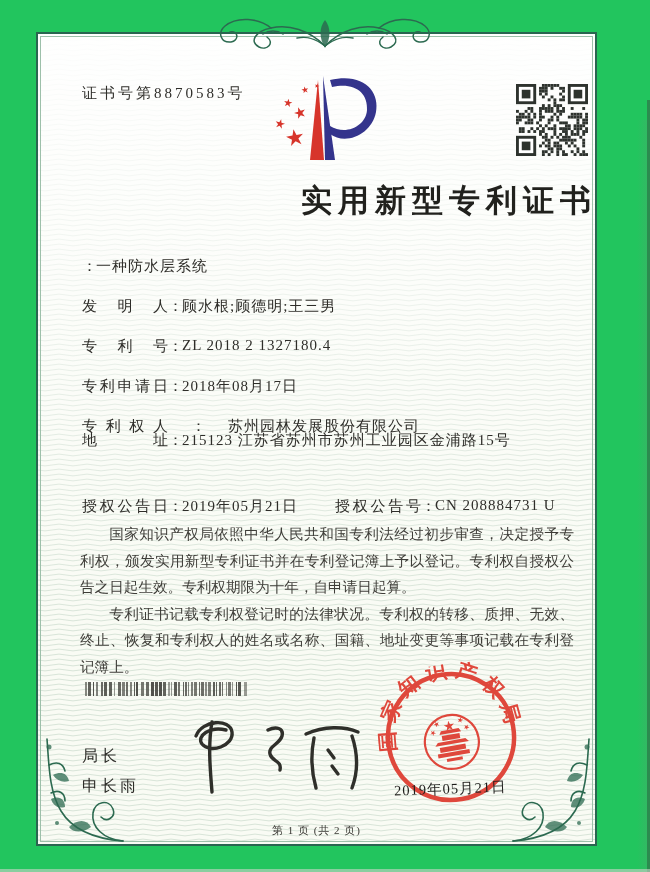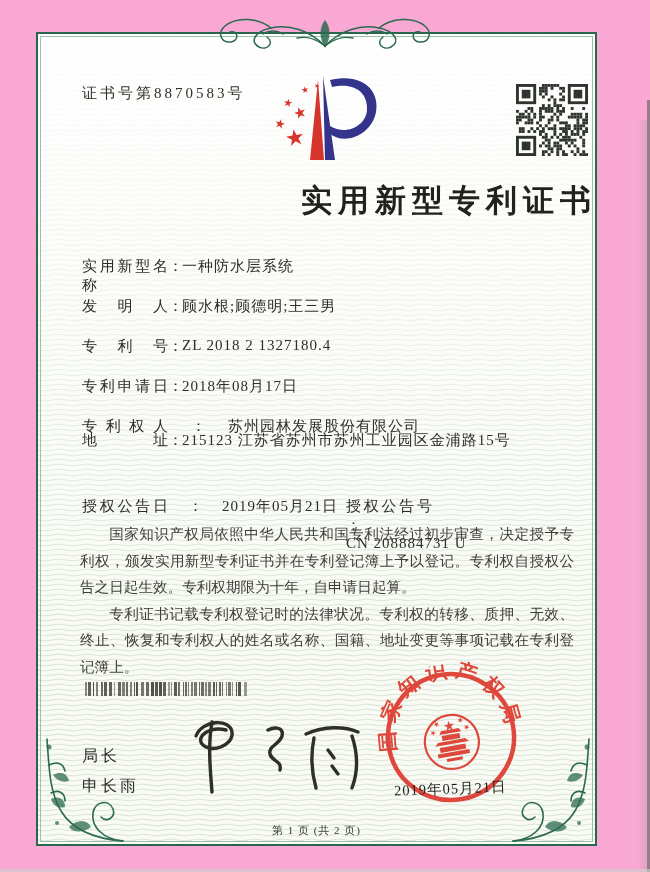--- a/index.html
+++ b/index.html
@@ -1,16 +1,16 @@
 <!DOCTYPE html>
 <html><head>
 <meta charset="utf-8">
 <style>
   html,body{margin:0;padding:0;background:#ffffff;}
-  .stage{position:relative;width:650px;height:872px;background:#f9a8d4;overflow:hidden;
+  .stage{position:relative;width:650px;height:872px;background:#22c55e;overflow:hidden;
          font-family:"Liberation Serif","DejaVu Serif",serif;}
   
   .edge-right{position:absolute;right:0;top:100px;bottom:0;width:3px;background:#35523f;opacity:.5;}
   .edge-right-shadow{position:absolute;right:3px;top:120px;bottom:0;width:10px;
          background:linear-gradient(90deg,rgba(120,140,120,0) 0%,rgba(120,140,120,.18) 100%);}
   .edge-bottom{position:absolute;left:0;right:0;bottom:0;height:3px;background:#cfd4cb;opacity:.6;}
 
   
   .frame{position:absolute;left:36px;top:32px;width:561px;height:814px;
          border:2px solid #2a6550;box-sizing:border-box;background:#f9fbf4;}
@@ -23,21 +23,21 @@
 
   
   .abs{position:absolute;}
   .cert-no{left:82px;top:84px;font-size:15px;letter-spacing:3px;color:#2f2e2a;}
   .title{left:36px;top:180px;width:561px;text-align:right;font-size:31px;letter-spacing:6px;
          font-weight:600;color:#21211d;}
   .field-row{left:82px;display:flex;align-items:flex-start;font-size:15px;color:#2e2d29;}
   .flabel{display:inline-block;width:86px;text-align:justify;text-align-last:justify;}
   .fcolon{display:inline-block;width:14px;}
   .fval{letter-spacing:1px;white-space:nowrap;}
-  .grant-no{left:346px;flex-direction:column;}
+  .grant-no{left:335px;}
   .legal{left:80px;top:521px;width:494px;font-size:14.6px;line-height:26.5px;color:#3e3d38;
          text-align:justify;}
   .legal p{margin:0;text-indent:2em;}
   .barcode{left:85px;top:682px;width:162px;height:14px;}
   .officer{left:82px;top:733px;font-size:16px;letter-spacing:3px;line-height:30px;color:#2d2c28;margin-top:8px;}
   .signature{left:182px;top:710px;}
   .seal{left:378px;top:664px;width:146px;height:146px;transform:rotate(-10deg);opacity:.93;}
   .seal-date{left:394px;top:779px;width:140px;font-size:14.5px;letter-spacing:1px;color:#1e1d1b;
          transform:rotate(-2deg);z-index:5;}
   .footer{left:36px;top:823px;width:561px;text-align:center;font-size:11px;letter-spacing:1px;
@@ -494,21 +494,20 @@
       <rect x="54.72" y="2.88" width="14.399999999999999" height="14.399999999999999" fill="#ffffff"></rect>
       <rect x="57.599999999999994" y="5.76" width="8.64" height="8.64" fill="#2e332e"></rect>
       <rect x="0" y="51.839999999999996" width="20.16" height="20.16" fill="#2e332e"></rect>
       <rect x="2.88" y="54.72" width="14.399999999999999" height="14.399999999999999" fill="#ffffff"></rect>
       <rect x="5.76" y="57.599999999999994" width="8.64" height="8.64" fill="#2e332e"></rect>
     </svg>
 
   <div class="abs title z3">实用新型专利证书</div>
 
   <div class="abs field-row z3" style="top:257px;">
-    <span class="flabel">实用新型名称</span>
       <span class="fcolon">：</span>
     <span class="fval">一种防水层系统</span>
   </div>
   <div class="abs field-row z3" style="top:297px;">
     <span class="flabel">发明人</span>
       <span class="fcolon">：</span>
     <span class="fval">顾水根;顾德明;王三男</span>
   </div>
   <div class="abs field-row z3" style="top:337px;">
     <span class="flabel">专利号</span>
@@ -523,21 +522,21 @@
   <div class="abs field-row z3" style="top:417px;gap:23px;">
     <span class="flabel">专利权人</span>
       <span class="fcolon">：</span>
     <span class="fval">苏州园林发展股份有限公司</span>
   </div>
   <div class="abs field-row z3" style="top:431px;">
     <span class="flabel">地址</span>
       <span class="fcolon">：</span>
     <span class="fval">215123 江苏省苏州市苏州工业园区金浦路15号</span>
   </div>
-  <div class="abs field-row z3" style="top:497px;gap:20px;">
+  <div class="abs field-row z3" style="top:497px;">
     <span class="flabel">授权公告日</span>
       <span class="fcolon">：</span>
     <span class="fval">2019年05月21日</span>
   </div>
   <div class="abs field-row grant-no z3" style="top:497px;">
     <span class="flabel">授权公告号</span>
       <span class="fcolon">：</span>
     <span class="fval">CN 208884731 U</span>
   </div>
 

